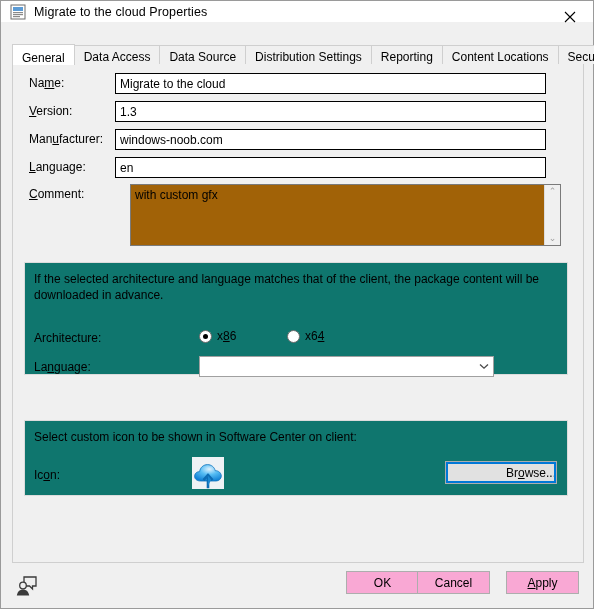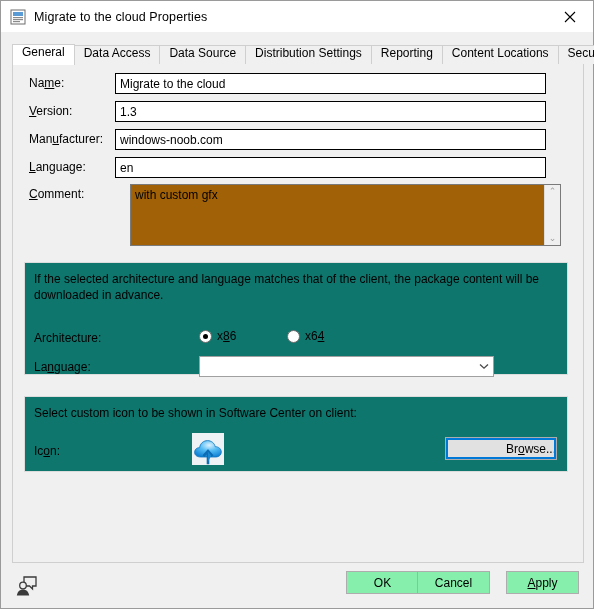--- a/index.html
+++ b/index.html
@@ -22,21 +22,21 @@
     left: 0; top: 0;
     width: 594px; height: 609px;
     background: #f0f0f0;
     border: 1px solid #9a9a9a;
     display: flex;
     flex-direction: column;
   }
 
   
   #titlebar {
-    height: 31px;
+    height: 21px;
     background: #ffffff;
     display: flex;
     align-items: center;
     flex: none;
     position: relative;
   }
   #title-icon {
     width: 16px; height: 16px;
     margin-left: 9px; margin-right: 8px;
     flex: none;
@@ -63,21 +63,21 @@
     display: flex;
     align-items: flex-end;
     z-index: 5;
   }
   .tab {
     height: 19px;
     padding: 0 9px;
     background: #f0f0f0;
     border: 1px solid #cfcfcf;
     border-bottom: none;
-    display: flex; align-items: flex-start;
+    display: flex; align-items: flex-end;
     font-size: 12px;
     color: #000;
     margin-right: -1px;
     white-space: nowrap;
     cursor: default;
     position: relative;
   }
   .tab.active {
     background: #ffffff;
     border-color: #cfcfcf;
@@ -167,21 +167,21 @@
 
   
   .groupbox {
     position: absolute;
     left: 11px;
     width: 544px;
     background: #0f766e;
     border: 1px solid #dcdcdc;
   }
   #group-arch { top: 198px; height: 113px; }
-  #group-icon { top: 332px; height: 76px; }
+  #group-icon { top: 356px; height: 76px; }
   .group-desc {
     position: absolute;
     left: 9px; top: 8px;
     right: 14px;
     font-size: 12px;
     line-height: 16px;
     color: #000;
   }
 
   
@@ -274,21 +274,21 @@
   #feedback-icon {
     position: absolute;
     left: 14px; top: 10px;
     width: 24px; height: 24px;
     cursor: default;
   }
   .dlg-button {
     position: absolute;
     top: 8px;
     width: 73px; height: 23px;
-    background: #86efac;
+    background: #f9a8d4;
     border: 1px solid #adadad;
     display: flex; align-items: center; justify-content: center;
     font-size: 12px;
     color: #000;
     cursor: default;
   }
   #ok-button     { left: 345px; }
   #cancel-button { left: 416px; }
   #apply-button  { left: 505px; }
 

